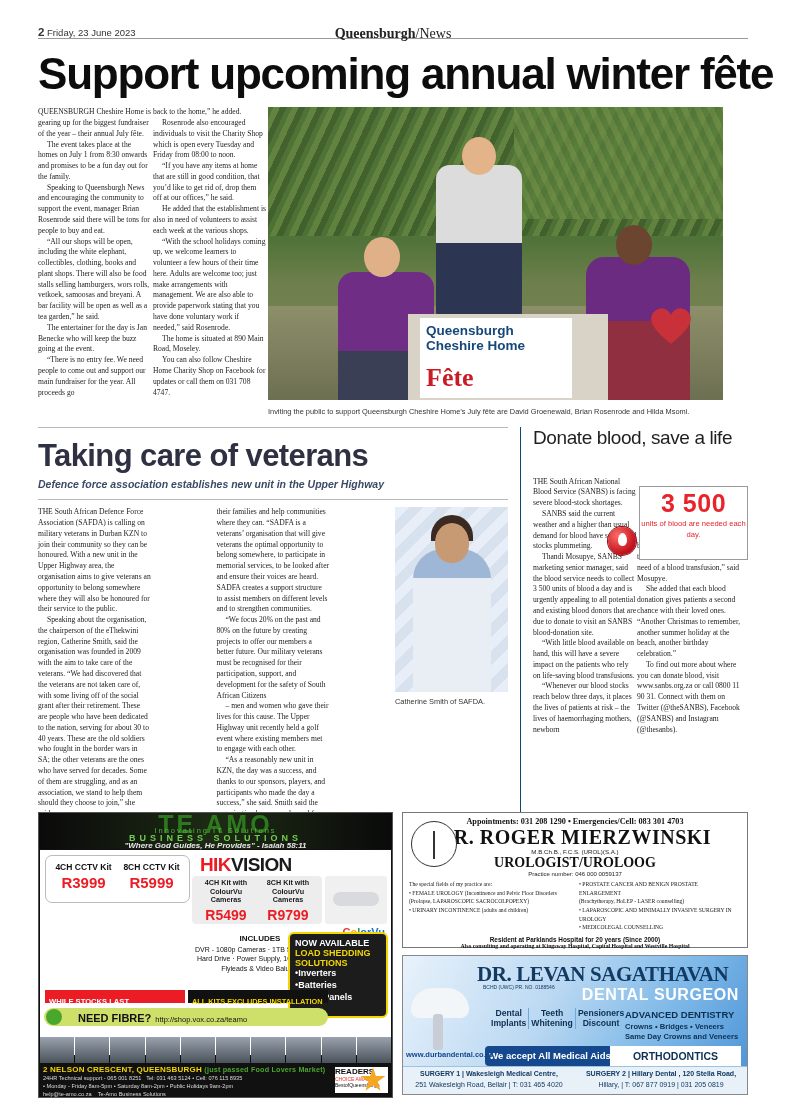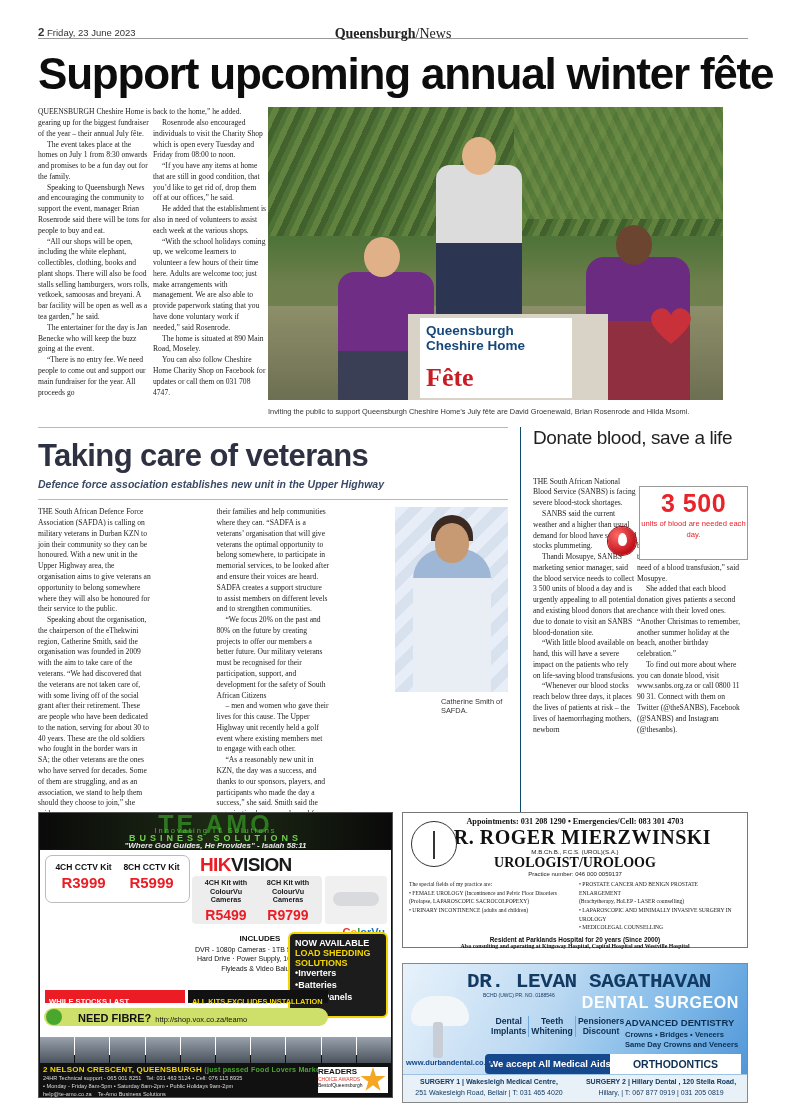--- a/index.html
+++ b/index.html
@@ -101,21 +101,21 @@
   .col2 { width:113px; }
   .photo2 { width:113px; }
   .photo2-img { width:113px; height:185px; position:relative; overflow:hidden;
       background:linear-gradient(180deg,#dfe7f2,#c3cfe0); }
   .p2-bg { position:absolute; inset:0; background:
       repeating-linear-gradient(135deg,#e8eef7 0 10px,#d8e2ee 10px 20px); }
   .p2-person { position:absolute; left:18px; top:42px; width:78px; height:143px;
       background:linear-gradient(180deg,#9fb7d6 0 20%,#e9eef5 20% 100%); border-radius:30px 30px 0 0; }
   .p2-head { position:absolute; left:40px; top:16px; width:34px; height:40px; border-radius:50% 50% 46% 46%; background:#c79a74; }
   .p2-hair { position:absolute; left:36px; top:8px; width:42px; height:26px; border-radius:22px 22px 0 0; background:#3a2a22; }
-  .cap2 { font-family:"Liberation Sans", sans-serif; font-size:7.4px; color:#333; margin-top:5px;margin-left:46px; }
+  .cap2 { font-family:"Liberation Sans", sans-serif; font-size:7.4px; color:#333; margin-top:5px; }
 
   
   .sidebar { width:225px; border-left:1px solid #0c4a6e; padding-left:12px; }
   .sidebar-head {
     font-family:"Liberation Sans", sans-serif; font-size:19px; color:#1f1f1f;
     margin-bottom:8px; letter-spacing:-0.4px;
   }
   .sb-cols { display:flex; gap:0;align-items:flex-end; }
   .sb-col { width:104px; }
   .statbox {
@@ -137,21 +137,21 @@
   }
   .blood-drop i {
     position:absolute; left:50%; top:20%; width:9px; height:13px; margin-left:-4.5px;
     background:#ffffff; border-radius:50% 50% 50% 50%/60% 60% 40% 40%;
     transform:rotate(0deg);
   }
 
   
   .ads { position:absolute; left:38px; right:38px; top:812px; display:flex; gap:9px; }
   .ad-left { width:355px; border:1px solid #555; background:#111; position:relative; overflow:hidden; height:286px; }
-  .ad-right { width:346px; display:flex; flex-direction:column; gap:15px; }
+  .ad-right { width:346px; display:flex; flex-direction:column; gap:7px; }
 
   
   .teamo-top { height:36px; background:linear-gradient(90deg,#0a0a0a,#1d2b14 50%,#0a0a0a); position:relative; }
   .teamo-logo { position:absolute; left:50%; transform:translateX(-50%); top:-3px;
       font-family:"Liberation Sans", sans-serif; font-weight:bold; font-size:25px; color:#2f7d1f;
       letter-spacing:3px; opacity:.95; }
   .teamo-sub { position:absolute; left:50%; transform:translateX(-50%); top:13px;
       font-family:"Liberation Sans", sans-serif; font-size:7.5px; color:#53b23a; letter-spacing:2px; }
   .teamo-bus { position:absolute; left:50%; transform:translateX(-50%); top:20px;
       font-family:"Liberation Sans", sans-serif; font-weight:bold; font-size:9px; color:#6fcf4e; letter-spacing:4px; }
@@ -189,21 +189,21 @@
   .fibre { position:absolute; left:4px; top:158px; width:284px; height:18px; background:#cfe06a; border-radius:9px; }
   .fibre b { font-family:"Liberation Sans", sans-serif; font-weight:bold; font-size:11px; color:#111; line-height:18px; padding-left:34px; }
   .fibre i { font-family:"Liberation Sans", sans-serif; font-style:normal; font-size:7.5px; color:#111; }
   .vox { position:absolute; left:6px; top:159px; width:16px; height:16px; border-radius:50%; background:#4aa72e; }
   .thumbstrip { position:absolute; left:1px; bottom:34px; right:1px; height:26px; display:flex; gap:1px; }
   .thumb { flex:1; background:linear-gradient(180deg,#9aa2ad,#4a525c); }
   .addr { position:absolute; left:1px; right:1px; bottom:1px; height:32px; background:#111; color:#fff; padding:1px 3px; }
   .addr1 { font-family:"Liberation Sans", sans-serif; font-weight:bold; font-size:8px; color:#f3d600; letter-spacing:0.2px; }
   .addr1 em { color:#4aa72e; font-style:normal; font-size:7.2px; }
   .addr2 { font-family:"Liberation Sans", sans-serif; font-size:5.6px; color:#dcdcdc; line-height:1.45; }
-  .readers { position:absolute; right:3px; bottom:3px; width:70px; height:26px; background:#fff; }
+  .readers { position:absolute; right:3px; bottom:3px; width:53px; height:26px; background:#fff; }
   .readers b { font-family:"Liberation Sans", sans-serif; font-weight:bold; font-size:8px; color:#111; display:block; }
   .readers i { font-family:"Liberation Sans", sans-serif; font-style:normal; font-size:5px; color:#e8342a; display:block; }
   .star { position:absolute; right:2px; bottom:0px; width:26px; height:26px; background:#f5a623;
       clip-path:polygon(50% 0%,61% 35%,98% 35%,68% 57%,79% 91%,50% 70%,21% 91%,32% 57%,2% 35%,39% 35%); }
 
   
   .ad-doc { border:1px solid #777; background:#fff; height:136px; position:relative; padding:4px 6px; }
   .doc-appt { text-align:center; font-family:"Liberation Serif", serif; font-weight:bold; font-size:8.2px; color:#111; }
   .doc-name { text-align:center; font-family:"Liberation Serif", serif; font-weight:bold; font-size:20px; letter-spacing:0.5px; color:#111; line-height:1.1; }
   .doc-quals { text-align:center; font-family:"Liberation Sans", sans-serif; font-size:6.2px; color:#222; }
@@ -213,21 +213,21 @@
   .doc-col { width:50%; font-family:"Liberation Serif", serif; font-size:5.6px; line-height:1.55; color:#1a1a1a; }
   .doc-foot1 { text-align:center; font-family:"Liberation Sans", sans-serif; font-weight:bold; font-size:6.4px; margin-top:4px; color:#111; }
   .doc-foot2 { text-align:center; font-family:"Liberation Serif", serif; font-weight:bold; font-size:5.8px; color:#111; }
   .caduceus { position:absolute; left:8px; top:8px; width:46px; height:46px; border-radius:50%;
       border:1.5px solid #333; background:#fff; }
   .caduceus::after { content:""; position:absolute; left:50%; top:9px; margin-left:-1px; width:2px; height:28px; background:#333; }
 
   
   .ad-dent { height:140px; position:relative; overflow:hidden; border:1px solid #888;
       background:linear-gradient(120deg,#e8f2fb 0%,#bcd9f2 40%,#7fb9e8 70%,#4a92d6 100%); }
-  .dent-name { position:absolute; left:64px; top:6px; font-family:Liberation Mono, monospace;
+  .dent-name { position:absolute; left:74px; top:6px; font-family:Liberation Serif, serif;
       font-weight:bold; font-size:21px; color:#123a63; letter-spacing:-0.4px; }
   .dent-reg { position:absolute; left:80px; top:28px; font-family:"Liberation Sans", sans-serif; font-size:5px; color:#123a63; }
   .dent-sub { position:absolute; right:8px; top:30px; font-family:"Liberation Sans", sans-serif;
       font-weight:bold; font-size:16px; color:#ffffff; letter-spacing:0.6px; }
   .tooth { position:absolute; left:2px; top:32px; width:80px; height:66px; }
   .tooth::before { content:""; position:absolute; left:6px; top:0; width:58px; height:30px;
       background:#f3f6f9; border-radius:26px 26px 10px 10px; }
   .tooth::after { content:""; position:absolute; left:28px; top:26px; width:10px; height:36px; background:#c9ced6; border-radius:3px; }
   .dent-feat { position:absolute; left:86px; top:52px; width:136px; display:flex; }
   .dfi { flex:1; text-align:center; font-family:"Liberation Sans", sans-serif; font-weight:bold;

